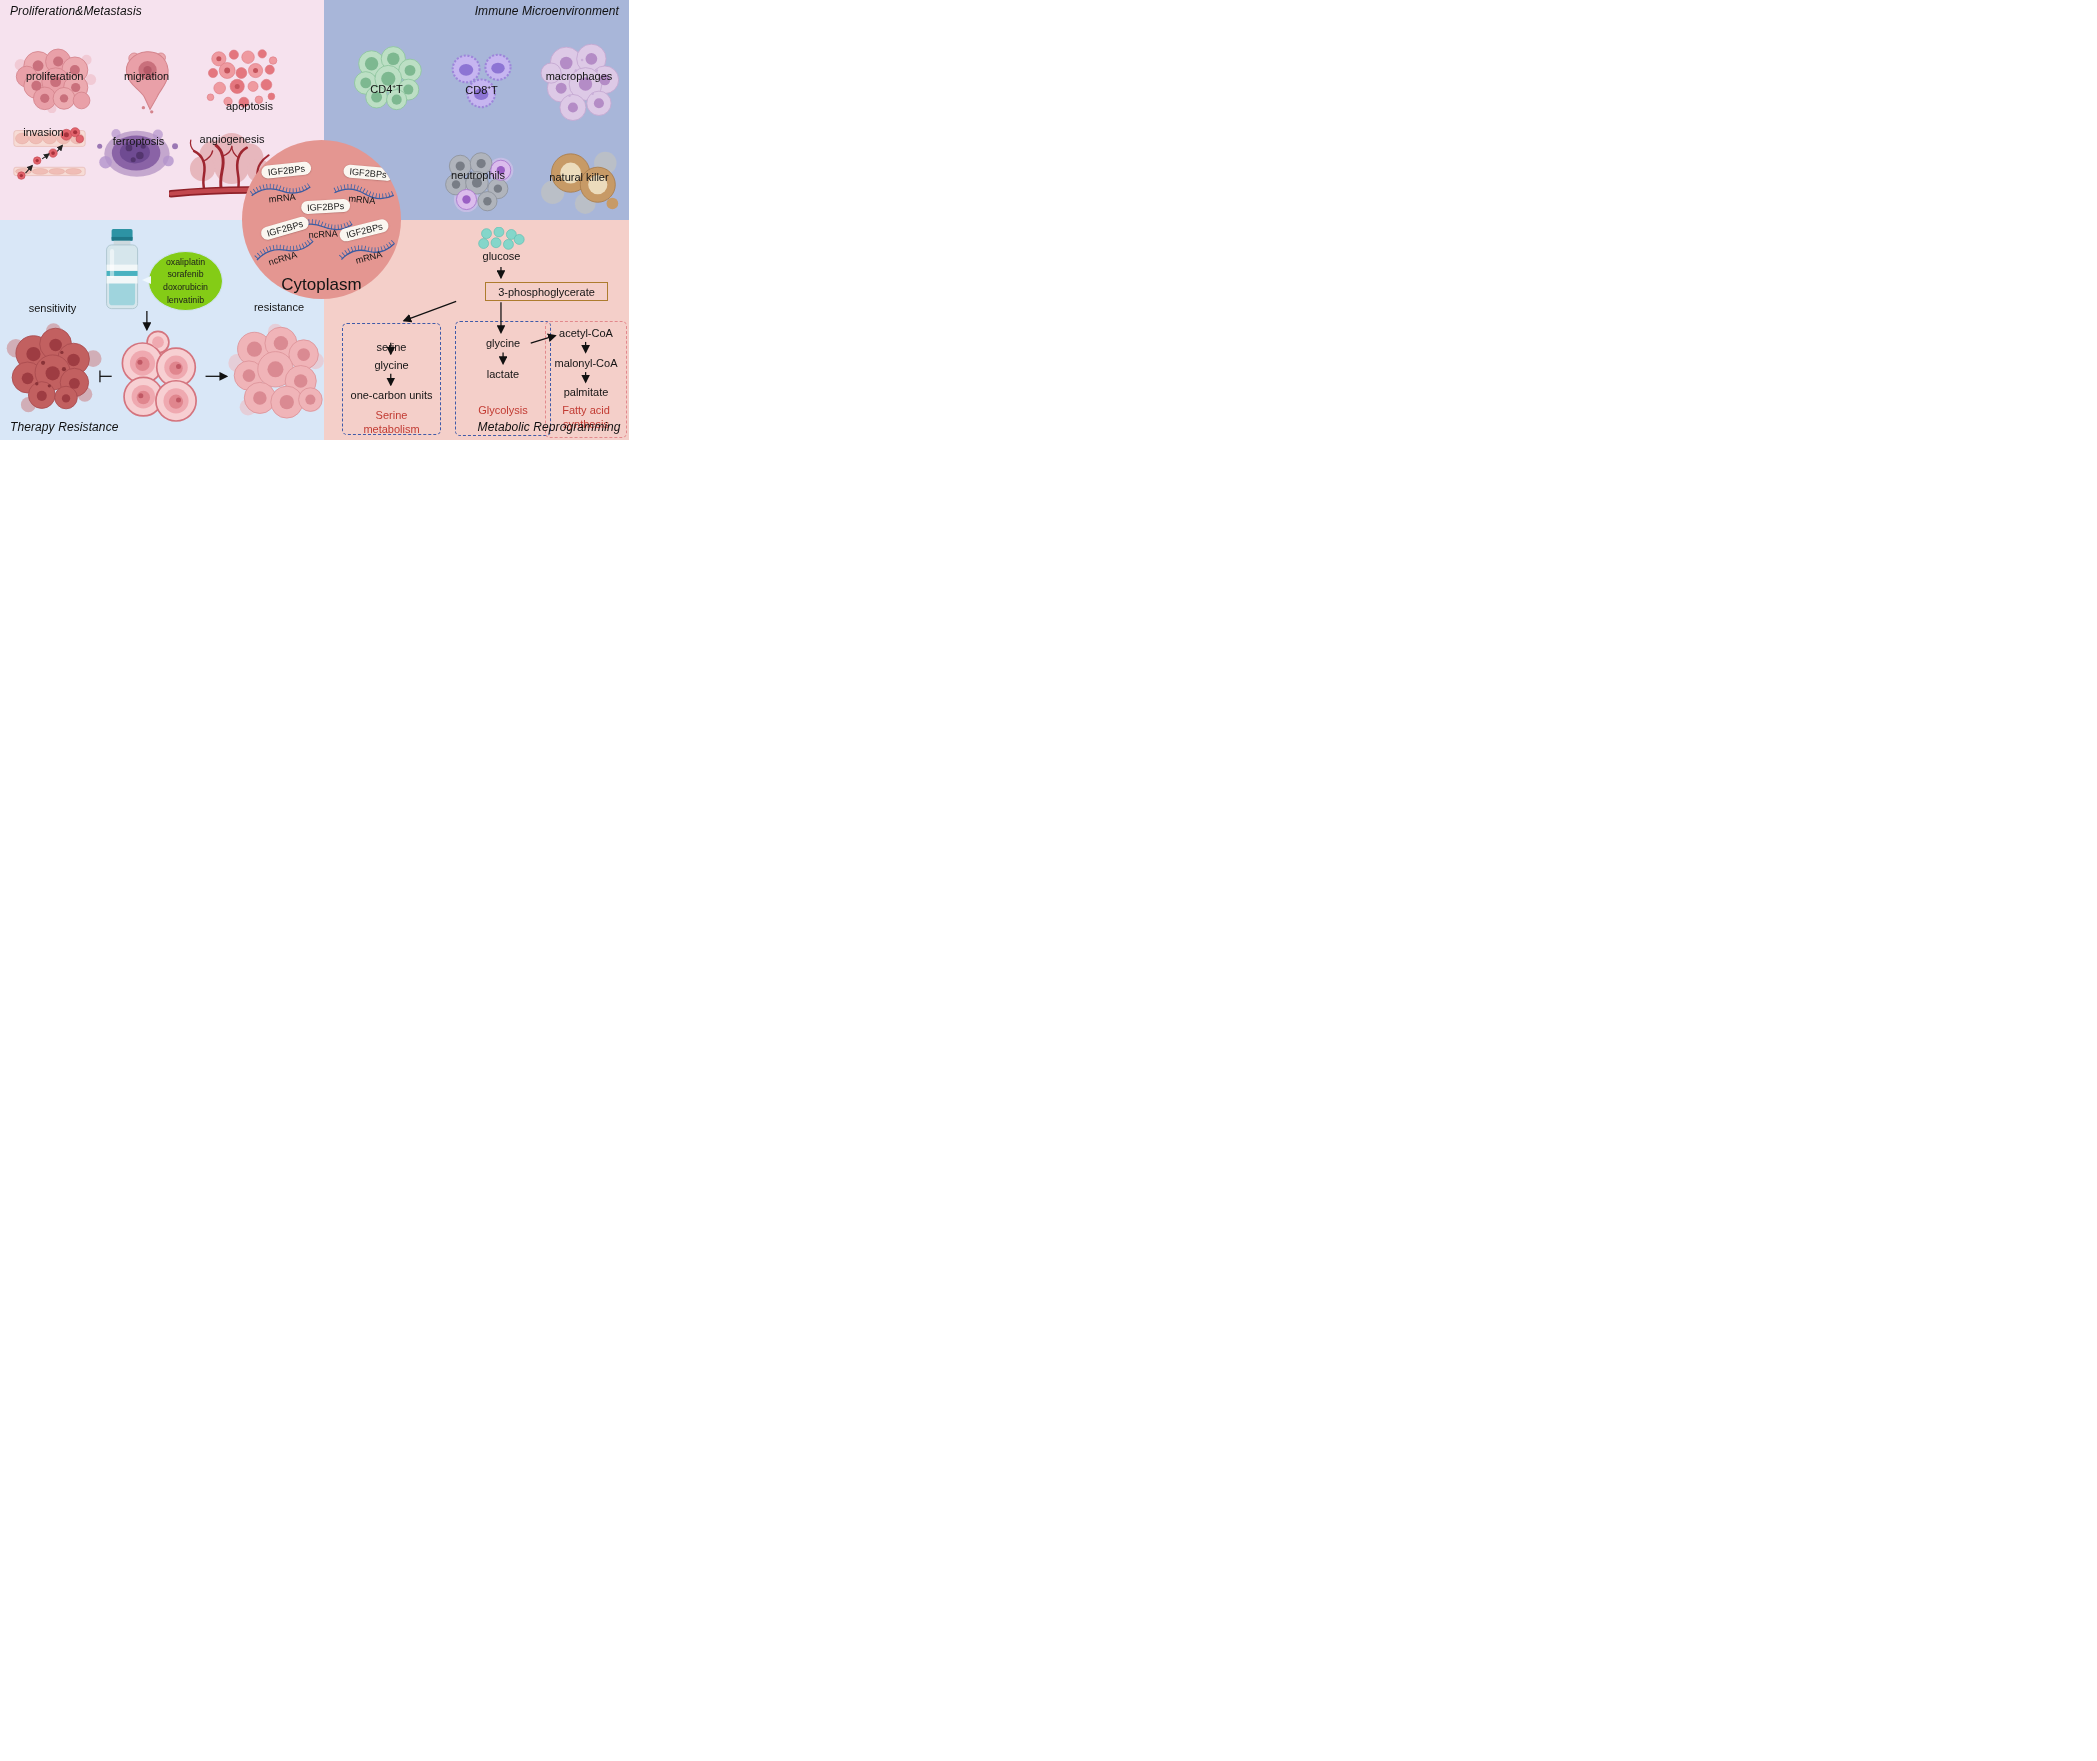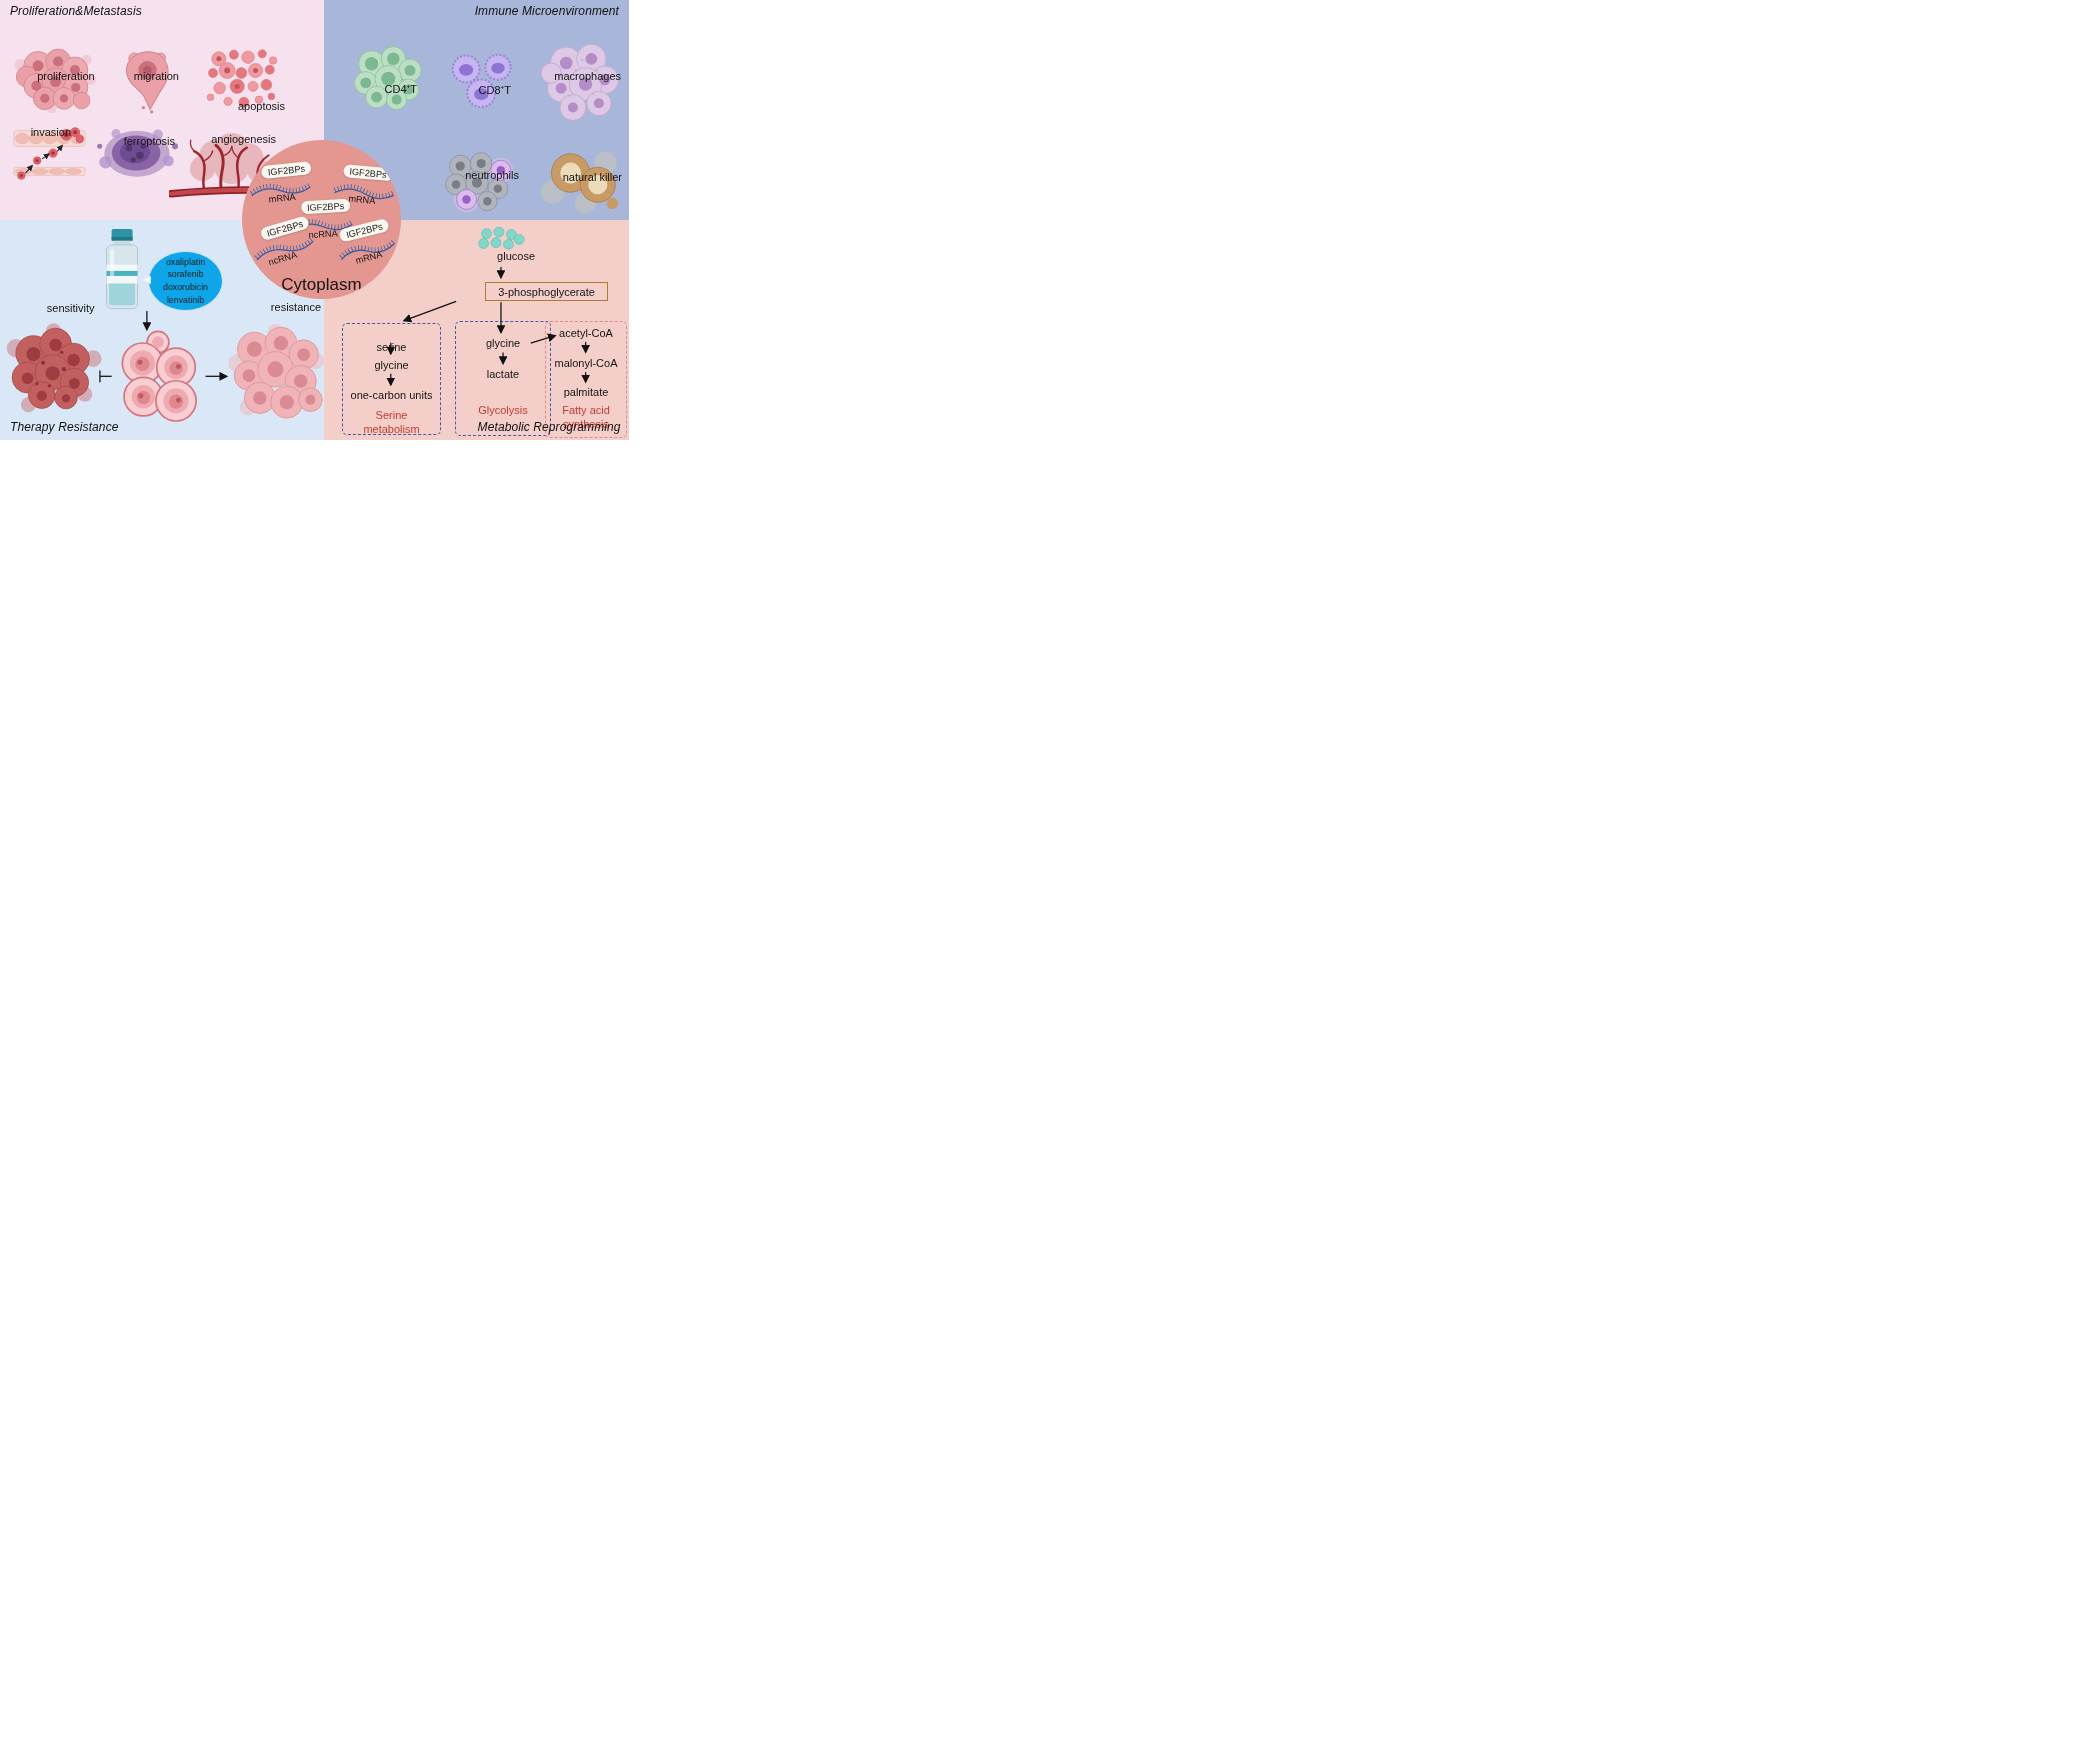--- a/index.html
+++ b/index.html
@@ -6,34 +6,34 @@
   html,body { background:#ffffff; font-family:"Liberation Sans", sans-serif; }
   .canvas { position:relative; width:629px; height:440px; overflow:hidden; background:#fff; }
 
   .quad { position:absolute; }
   .q-pm { left:0; top:0; width:324px; height:220px; background:#f6e2ee; }
   .q-im { left:324px; top:0; width:305px; height:220px; background:#a8b6d9; }
   .q-tr { left:0; top:220px; width:324px; height:221px; background:#d9e7f7; }
   .q-mr { left:324px; top:220px; width:305px; height:221px; background:#f4cfc9; }
 
   .quad-title { position:absolute; font-style:italic; font-weight:500; font-size:12px; color:#101010; letter-spacing:0.1px; z-index:8; }
-  .cell-label { position:absolute; font-size:11px; color:#131313; text-align:right; z-index:3; }
+  .cell-label { position:absolute; font-size:11px; color:#131313; text-align:center; z-index:3; }
   .illus { position:absolute; z-index:2; }
 
   
   .circle { position:absolute; left:242px; top:140px; width:159px; height:159px; border-radius:50%;
             background:#e49691; z-index:6; overflow:hidden; }
   .complex { position:absolute; width:69px; height:46px; }
   .pill { position:absolute; background:#faf6f0; border-radius:8.4px; padding:1.7px 6.3px; font-size:9.2px;
           color:#1b1b1b; white-space:nowrap; box-shadow:0 0.4px 1.3px rgba(60,20,20,.35); }
   .rna-label { position:absolute; font-size:9.2px; color:#141414; white-space:nowrap; }
   .cyto-label { position:absolute; left:0; right:0; top:135px; text-align:center; font-size:17px; color:#141414; }
 
   
-  .bubble { position:absolute; left:148px; top:251px; width:75px; height:60px; background:#0ea5e9;
+  .bubble { position:absolute; left:148px; top:251px; width:75px; height:60px; background:#84cc16;
             border:0.8px solid #cfe2ef; border-radius:50%; display:flex; flex-direction:column;
             justify-content:center; align-items:center; z-index:4; }
   .bubble::before { content:""; position:absolute; left:-7.1px; top:24px; width:0; height:0;
             border-top:4.6px solid transparent; border-bottom:4.6px solid transparent;
             border-right:9.2px solid #eff8fd; }
   .drug-line { font-size:8.8px; color:#1c1c1c; line-height:1.45; }
 
   
   .pg-box { position:absolute; left:440px; top:282px; width:123px; height:19.3px; border:1.3px solid #ad7c2e;
             display:flex; align-items:center; justify-content:center; font-size:11px; color:#141414; z-index:3;margin-left:45px; }

